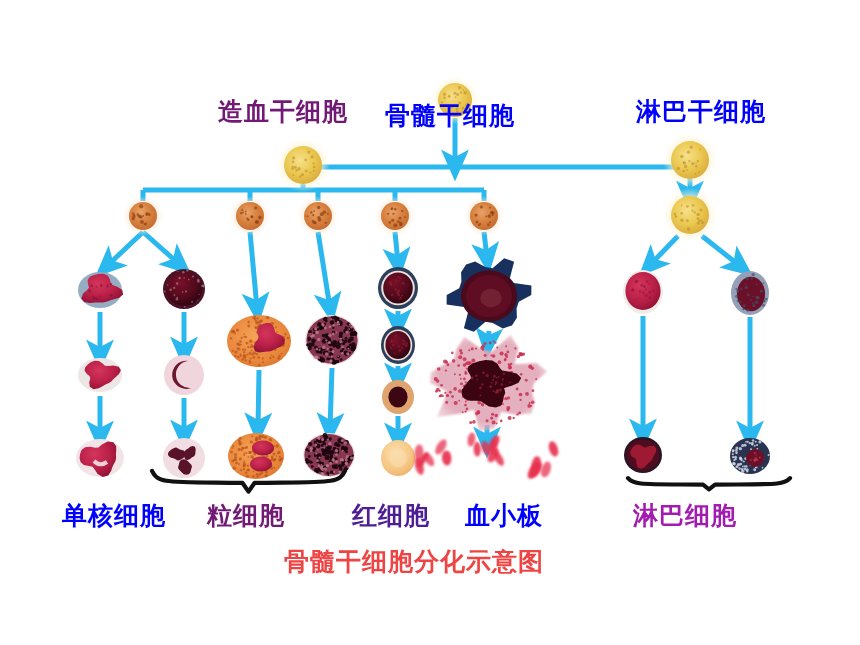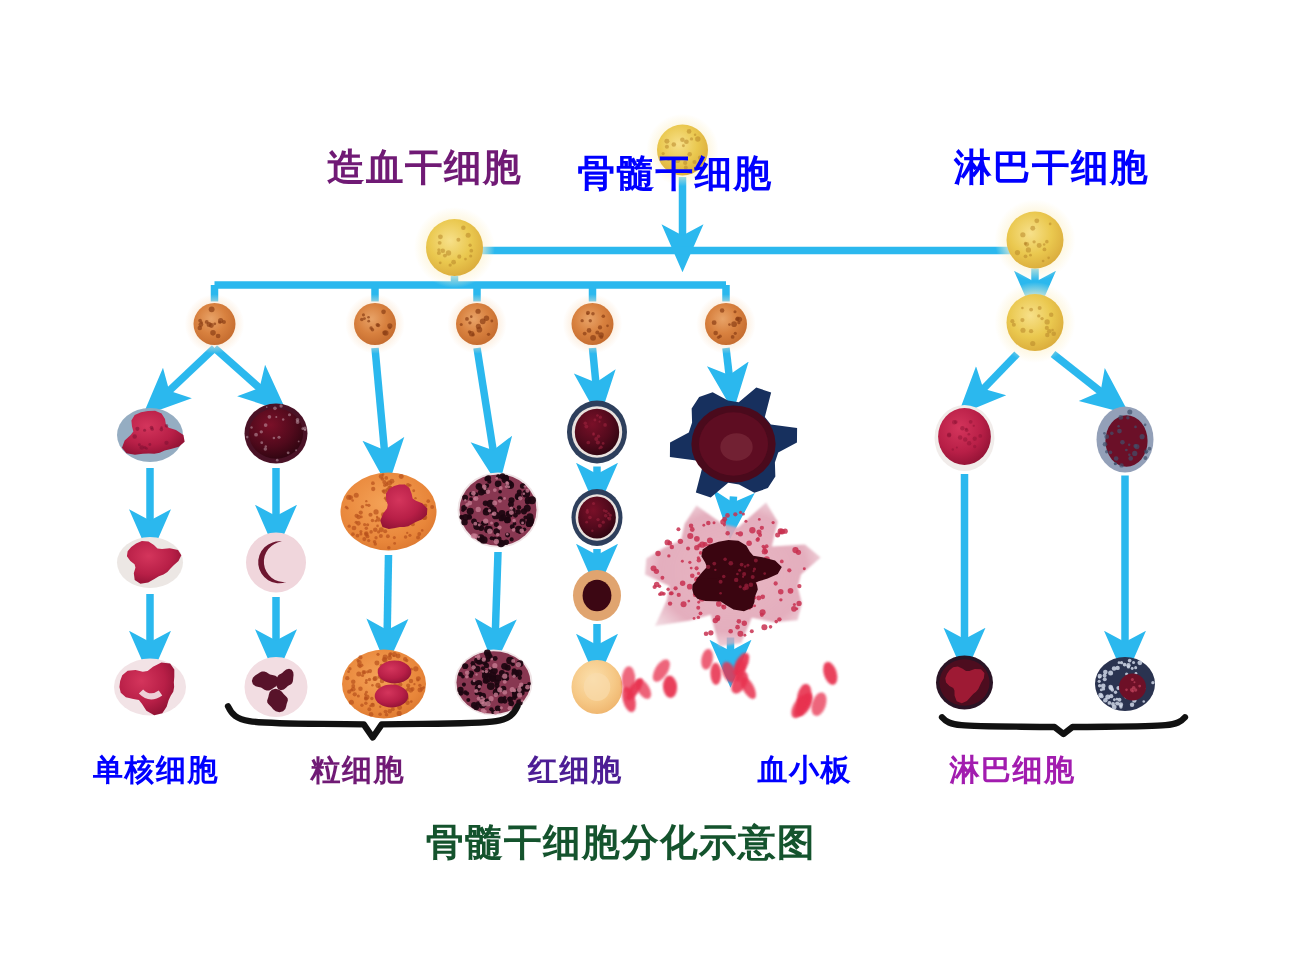--- a/index.html
+++ b/index.html
@@ -17,21 +17,21 @@
   }
   .lbl{
     position:absolute;
     color:#0000ff;
     font-weight:700;
     white-space:nowrap;
     letter-spacing:1px;
     line-height:1;
   }
   .lbl-top{font-size:25px;}
-  .lbl-bottom{font-size:20px;}
+  .lbl-bottom{font-size:25px;}
   .title{
     position:absolute;
     color:#ff0000;
     font-weight:700;
     font-size:25px;
     white-space:nowrap;
     letter-spacing:1px;
     line-height:1;
   }
   svg.layer{
@@ -1314,18 +1314,18 @@
 
   <div id="top-label-layer">
       <div class="lbl lbl-top" style="left: 218px; top: 99px; color: #701a75;">造血干细胞</div>
       <div class="lbl lbl-top" style="left: 385px; top: 62px; color: rgb(0, 0, 255); margin-top: 41px;">骨髓干细胞</div>
       <div class="lbl lbl-top" style="left: 613px; top: 99px; color: rgb(0, 0, 255); margin-left: 23px;">淋巴干细胞</div>
     </div>
   <div id="bottom-label-layer">
       <div class="lbl lbl-bottom" style="left: 62px; top: 503px; color: rgb(0, 0, 255);">单核细胞</div>
       <div class="lbl lbl-bottom" style="left: 207px; top: 503px; color: #701a75;">粒细胞</div>
       <div class="lbl lbl-bottom" style="left: 352px; top: 503px; color: #4c1d95;">红细胞</div>
-      <div class="lbl lbl-bottom" style="left: 465px; top: 503px; color: rgb(0, 0, 255); margin-left: 40px;">血小板</div>
+      <div class="lbl lbl-bottom" style="left: 465px; top: 503px; color: rgb(0, 0, 255);">血小板</div>
       <div class="lbl lbl-bottom" style="left: 633px; top: 503px; color: #a21caf;">淋巴细胞</div>
     </div>
 
-  <div class="title" id="diagram-title" style="left: 284px; top: 549px; color: #14532d;">骨髓干细胞分化示意图</div>
+  <div class="title" id="diagram-title" style="left: 284px; top: 549px; color: #ef4444;">骨髓干细胞分化示意图</div>
 </div>
 
 </body></html>

